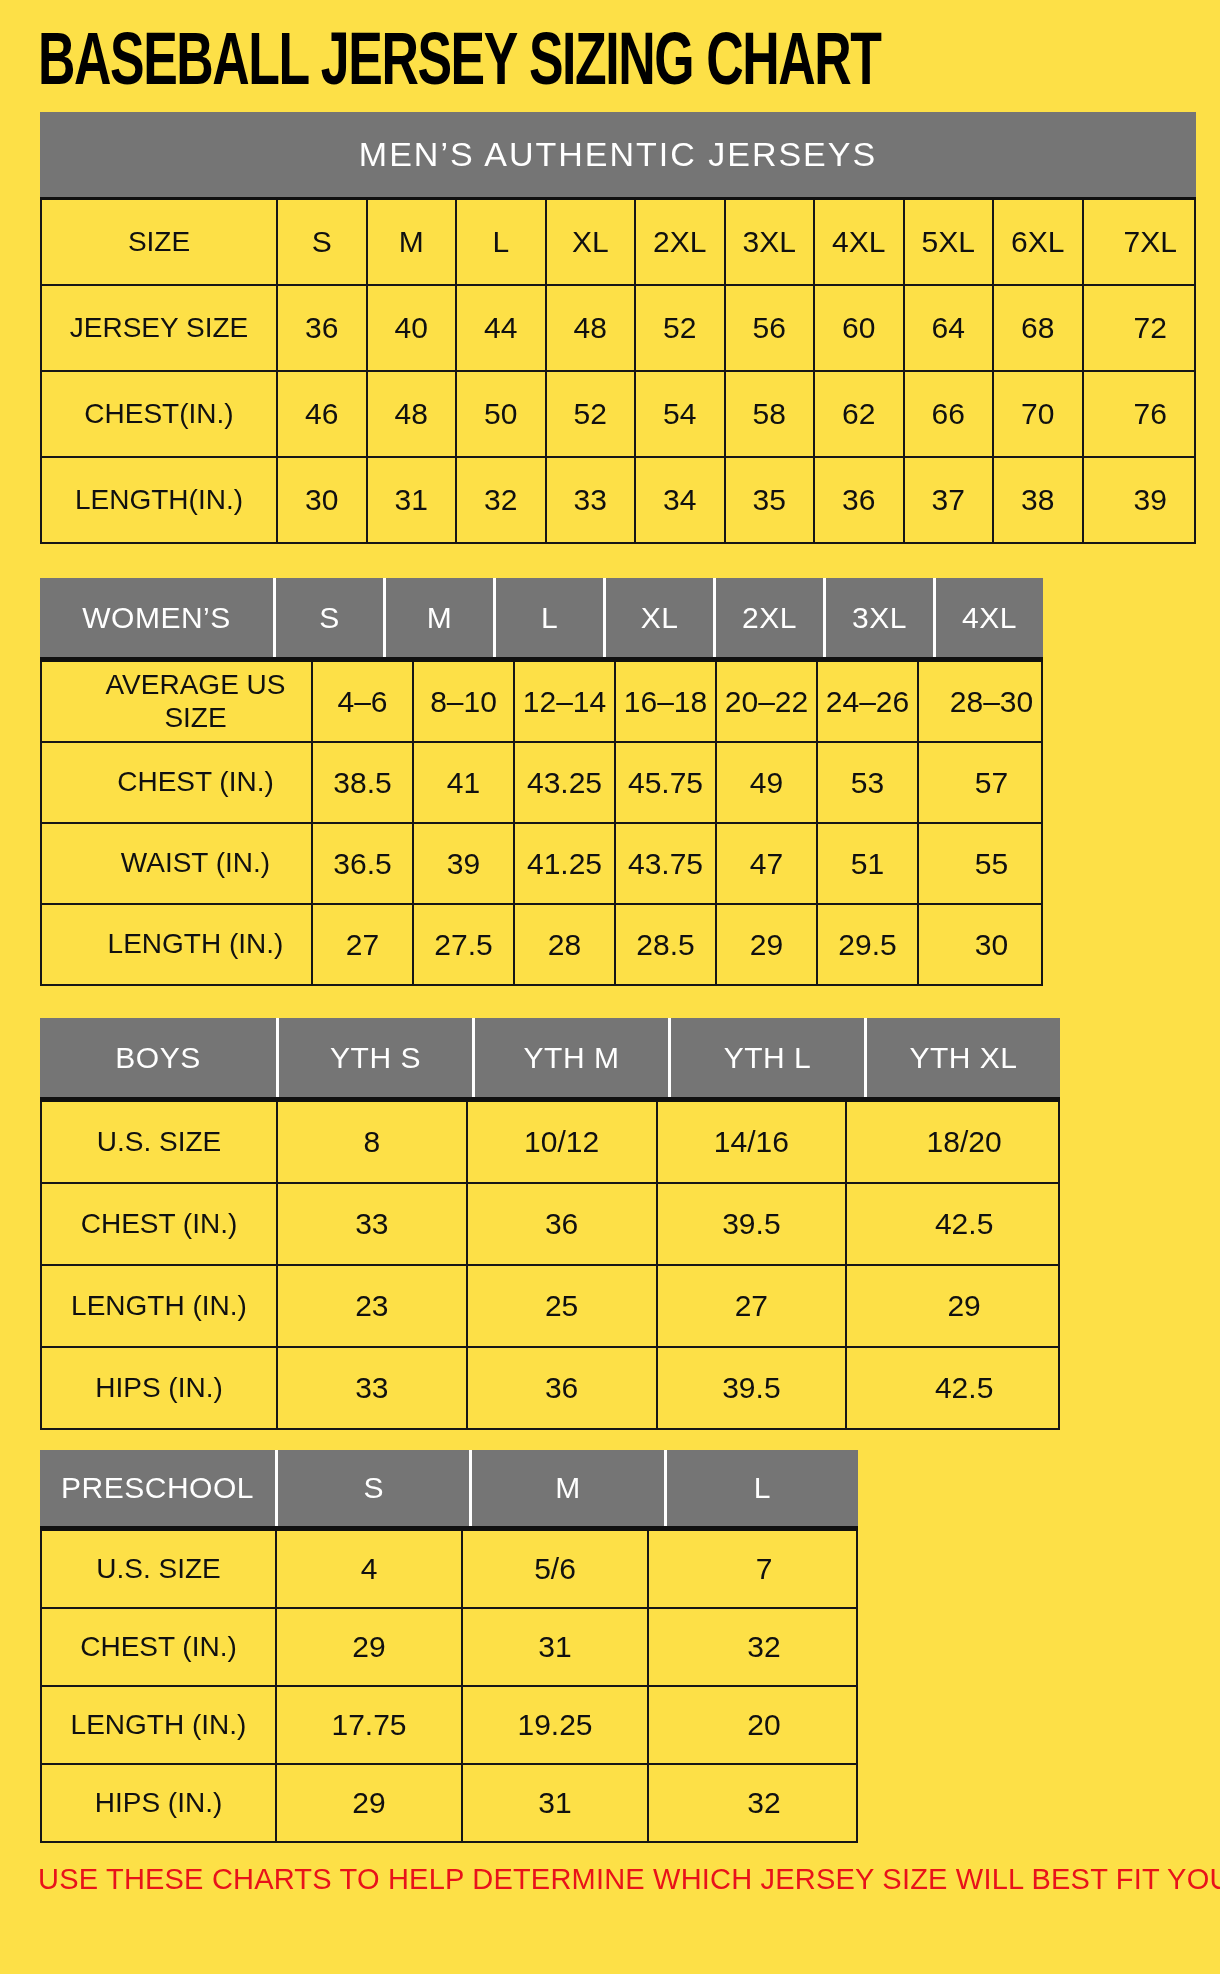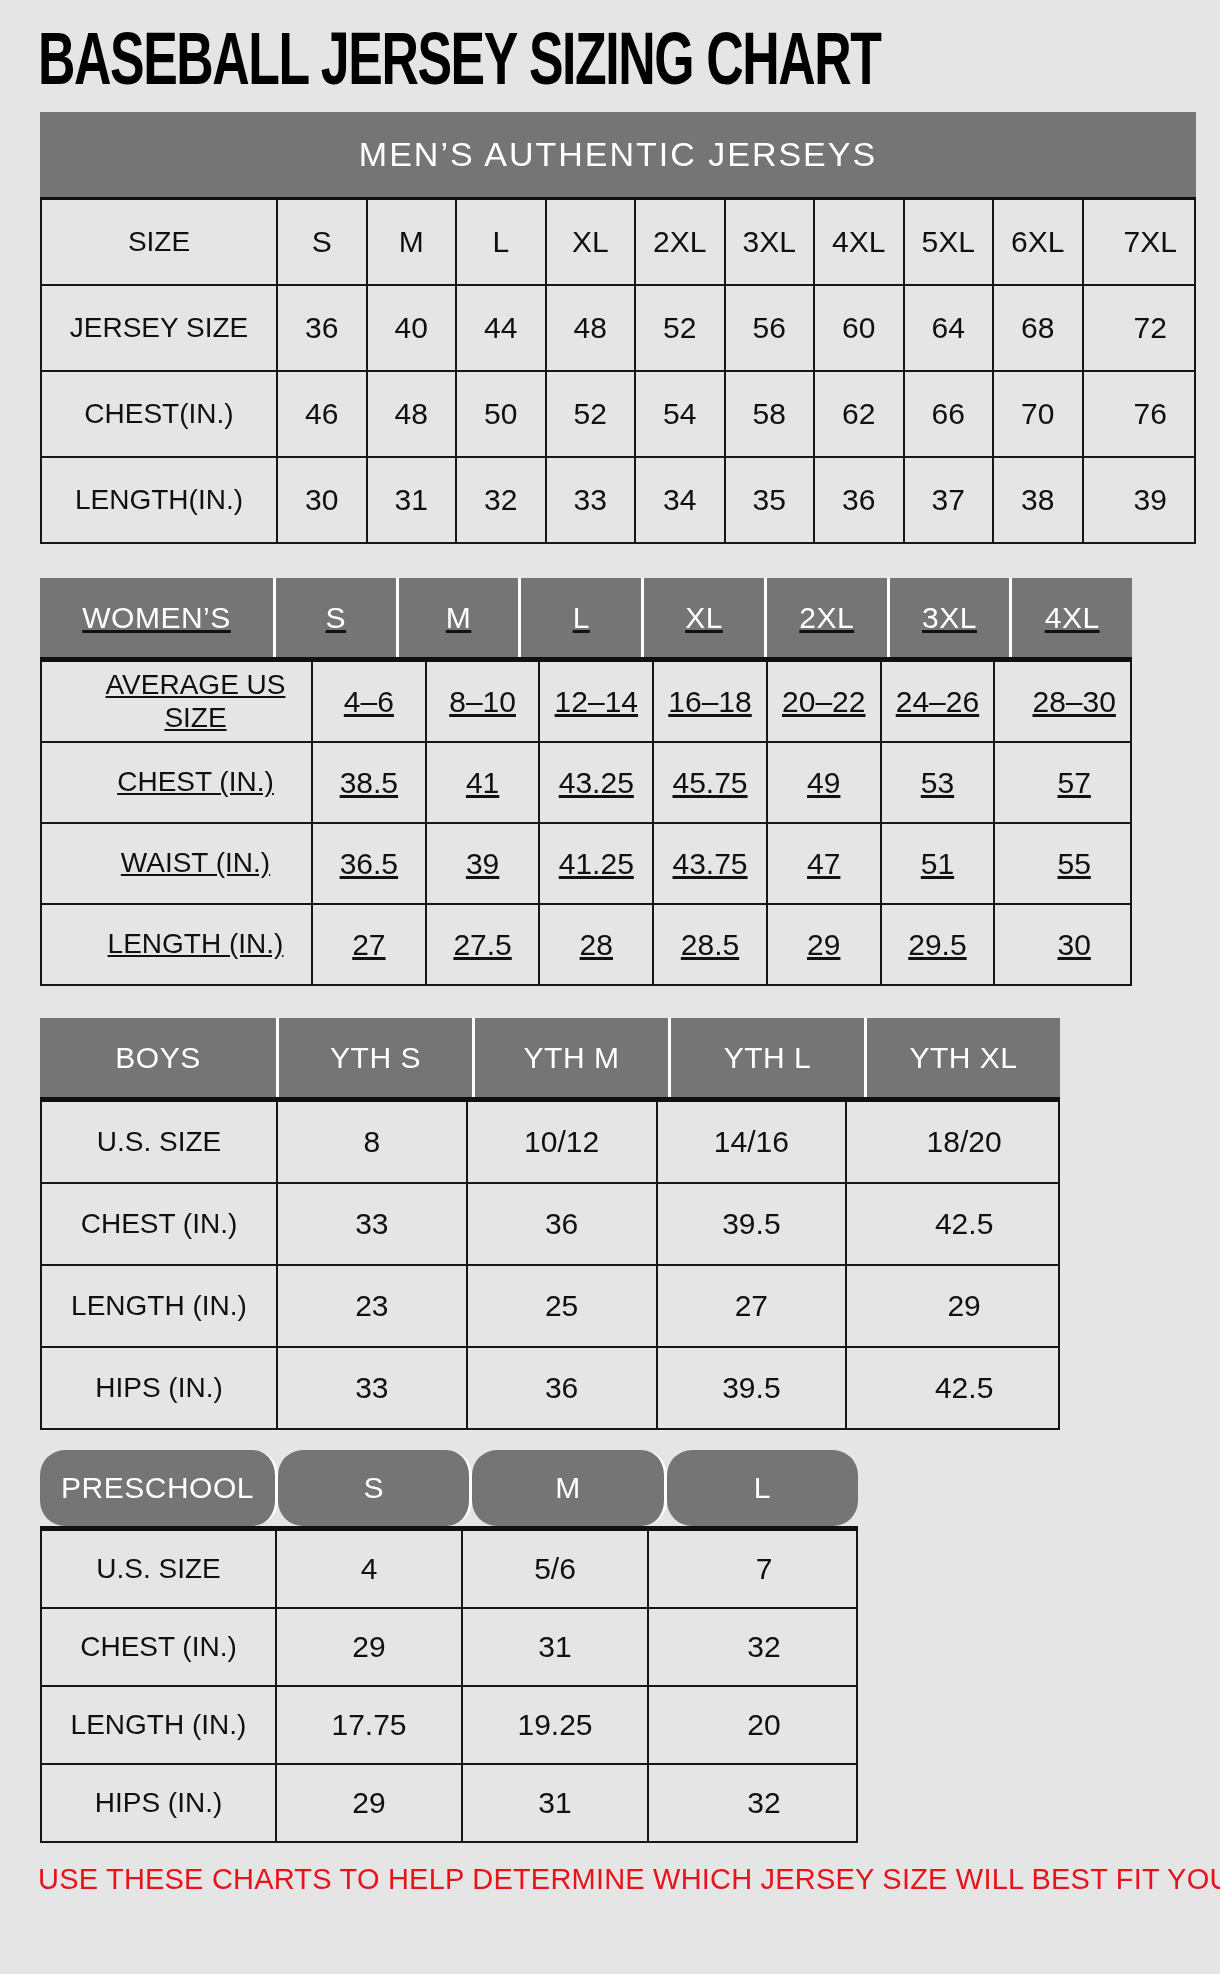--- a/index.html
+++ b/index.html
@@ -1,20 +1,20 @@
 <!DOCTYPE html>
 <html><head>
 <meta charset="utf-8">
 <style>
   html,body{margin:0;padding:0;background:#ffffff;}
   .page{
     position:relative;
     width:1220px;
     height:1974px;
-    background:#e5e5e5;
+    background:#fde047;
     font-family:"Liberation Sans", sans-serif;
     color:#111;
     overflow:hidden;
   }
   .inner{padding:22px 0 0 38px;}
 
   
   h1.title{
     margin:0;
     font-size:74px;
@@ -76,40 +76,40 @@
   .tbl .cell.label{font-size:28px;line-height:1.15;padding:0 8px;box-sizing:border-box;}
 
   
   .mens{width:1156px;margin-top:16px;border-radius:9px;}
   .mens .banner{height:85px;}
   .mens .row{height:84px;}
   .mens .cell{flex:1;}
   .mens .cell.label{flex:none;width:236px;}
 
   
-  .womens{width:1092px;margin-top:34px;text-decoration:underline;}
+  .womens{width:1003px;margin-top:34px;}
   .womens .hrow{height:79px;}
   .womens .row{height:79px;padding-left:38px;}
   .womens .hcell{flex:1;}
   .womens .hcell.label, .womens .cell.label{flex:none;width:233px;}
   .womens .cell{flex:1;}
 
   
   .boys{width:1020px;margin-top:32px;}
   .boys .hrow{height:79px;}
   .boys .row{height:80px;}
   .boys .hcell{flex:1;}
   .boys .hcell.label, .boys .cell.label{flex:none;width:236px;}
   .boys .cell{flex:1;}
 
   
   .preschool{width:818px;margin-top:20px;}
   .preschool .hrow{height:76px;}
   .preschool .row{height:76px;}
-  .preschool .hcell{flex:1;border-radius:25px;}
+  .preschool .hcell{flex:1;}
   .preschool .hcell.label, .preschool .cell.label{flex:none;width:235px;}
   .preschool .cell{flex:1;}
 </style>
 </head>
 <body>
 
 <div class="page">
   <div class="inner">
     <h1 class="title">BASEBALL JERSEY SIZING CHART</h1>
 

